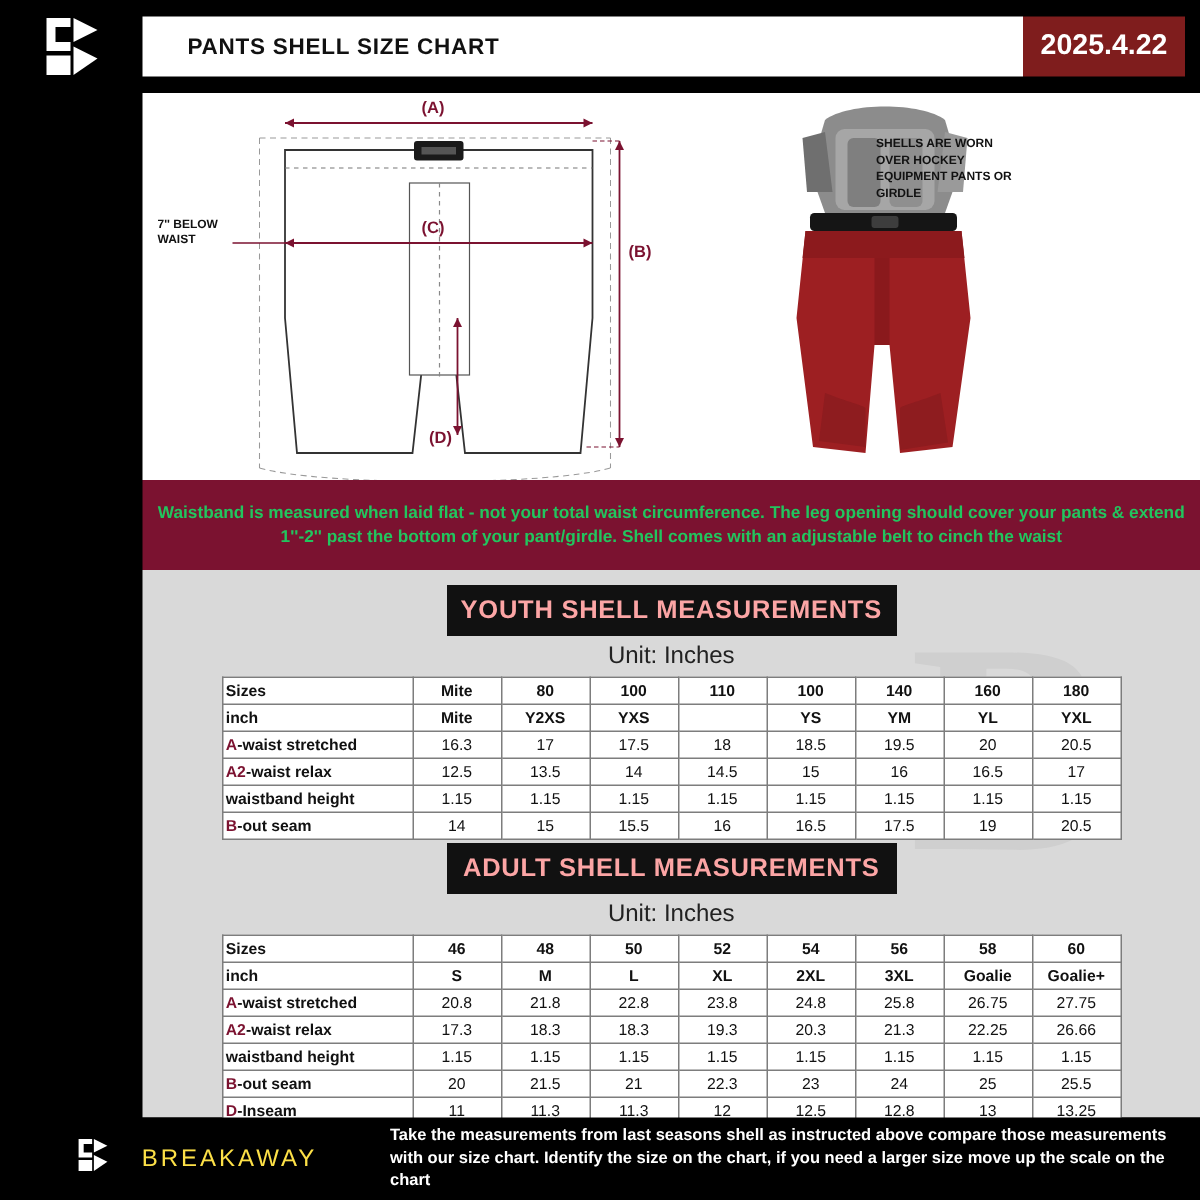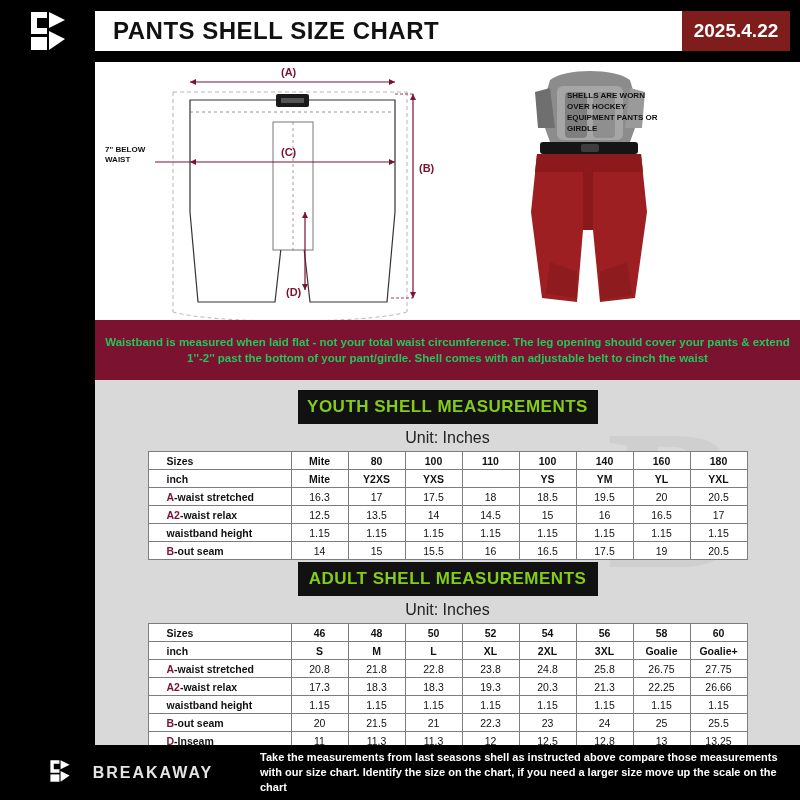--- a/index.html
+++ b/index.html
@@ -39,25 +39,25 @@
   }
   .title-box {
     flex: 1;
     height: 40px;
     background: #ffffff;
     display: flex;
     align-items: center;
     margin-right: 0;
   }
   .title-text {
-    font-size: 24px;
+    font-size: 15px;
     font-weight: bold;
     letter-spacing: 0.5px;
     color: #111111;
-    padding-left: 18px;
+    padding-left: 30px;
     font-family: "Liberation Sans", sans-serif;
   }
   .date-box {
     width: 108px;
     height: 40px;
     background: #7f1d1d;
     color: #ffffff;
     display: flex;
     align-items: center;
     justify-content: center;
@@ -76,21 +76,21 @@
   }
   .left-black {
     position: absolute;
     left: 0; top: 62px;
     width: 95px;
     height: 258px;
     background: #000000;
   }
   .note-right {
     position: absolute;
-    left: 472px;
+    left: 489px;
     top: 28px;
     width: 98px;
     font-size: 8px;
     line-height: 11px;
     color: #111111;
     font-weight: bold;
   }
   .waist-note {
     position: absolute;
     left: 10px;
@@ -158,21 +158,21 @@
     font-weight: bold;
     font-family: "Liberation Serif", serif;
     pointer-events: none;
     line-height: 200px;
   }
   .section-pill {
     margin: 10px auto 0 auto;
     width: 300px;
     height: 34px;
     background: #111111;
-    color: #84cc16;
+    color: #fca5a5;
     display: flex;
     align-items: center;
     justify-content: center;
     font-size: 17px;
     font-weight: bold;
     letter-spacing: 0.5px;
     position: relative;
   }
   .unit-line {
     text-align: center;
@@ -192,21 +192,21 @@
   table.size td {
     border: 1px solid #7d7d7d;
     font-size: 10.5px;
     text-align: center;
     height: 17px;
     padding: 0;
     color: #111111;
   }
   table.size td.rowhead {
     text-align: left;
-    padding-left: 18px;
+    padding-left: 2px;
     font-weight: bold;
     width: 124px;
   }
   table.size td.rowhead .m {
     color: #7b1230;
   }
   table.size tr.headrow td {
     font-weight: bold;
   }
   
@@ -222,22 +222,22 @@
     width: 260px;
     display: flex;
     align-items: center;
     justify-content: center;
     color: #ffffff;
     gap: 8px;
   }
   .footer-brand-text {
     font-size: 16px;
     letter-spacing: 2px;
-    font-weight: bold;
-    color: #e5e5e5;
+    font-weight: normal;
+    color: #fde047;
     padding-left: 12px;
   }
   .footer-text {
     flex: 1;
     color: #ffffff;
     font-size: 11px;
     line-height: 15px;
     font-weight: bold;
     padding-right: 8px;
   }

